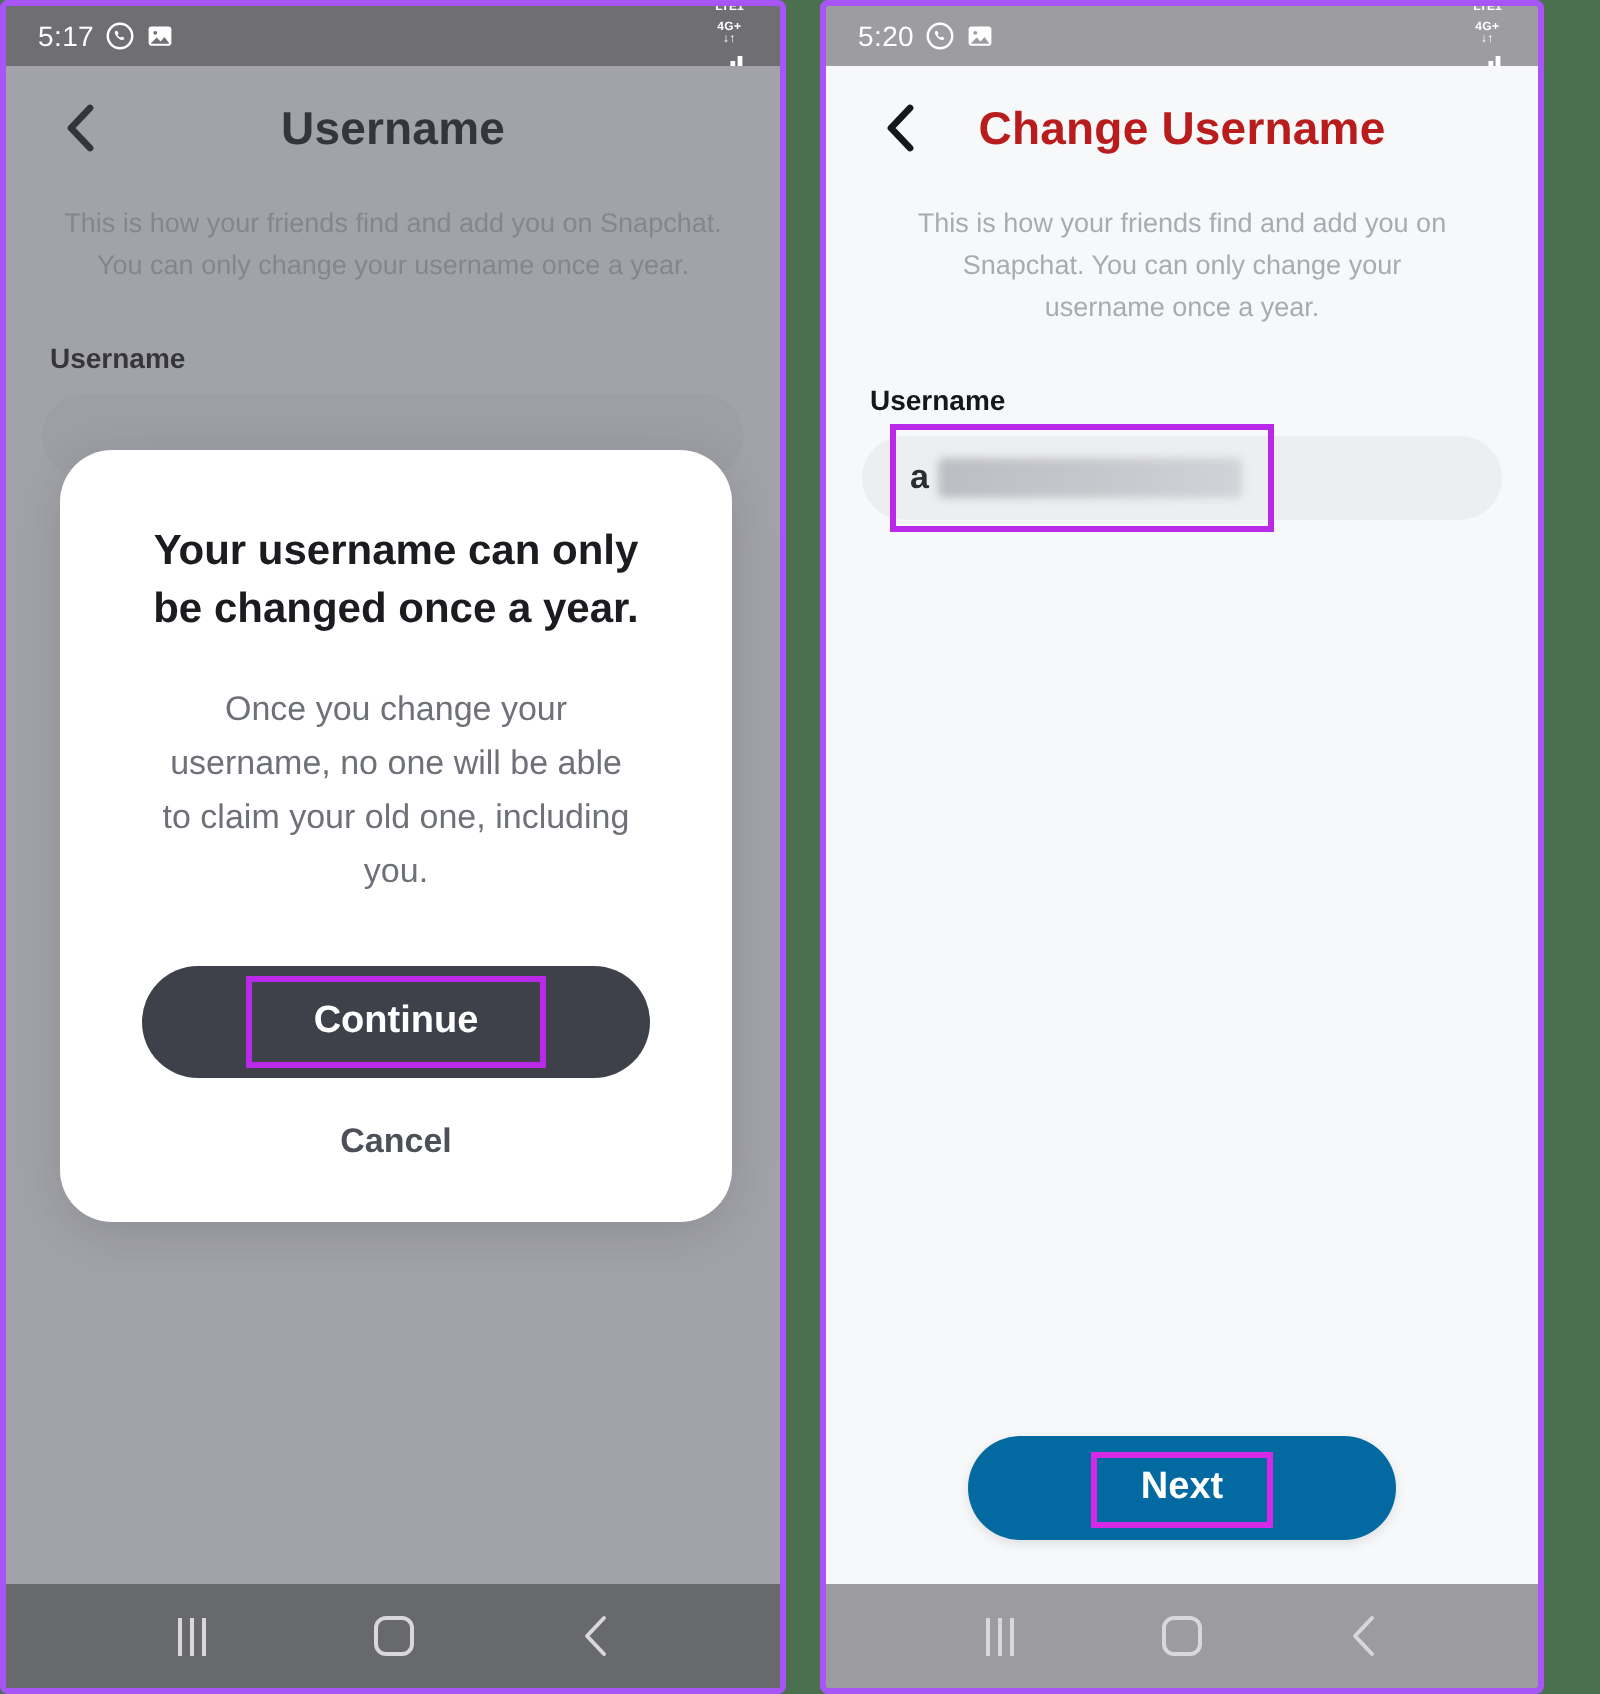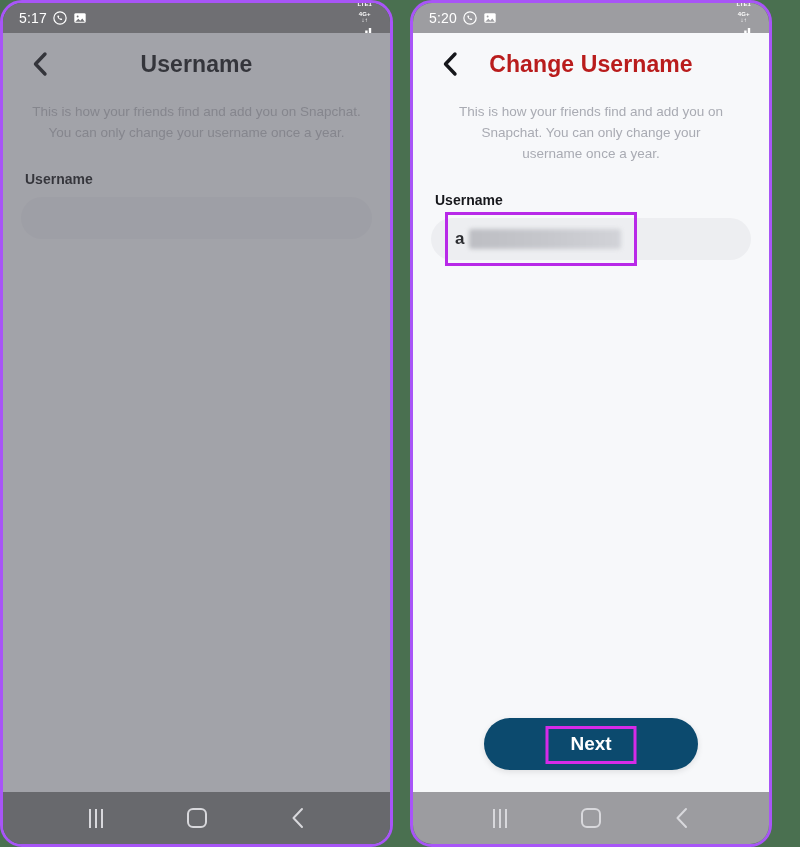--- a/index.html
+++ b/index.html
@@ -14,21 +14,21 @@
     width: 800px; height: 847px;
     background: #4a7050;
     display: flex;
   }
 
   
   .phone {
     position: relative;
     height: 847px;
     border: 3px solid #a855f7;
-    border-radius: 22px;
+    border-radius: 4px;
     overflow: hidden;
     display: flex;
     flex-direction: column;
   }
   .phone.left  { width: 393px; }
   .phone.right { width: 362px; margin-left: 17px; }
 
   
   .statusbar {
     height: 30px;
@@ -223,21 +223,21 @@
     position: absolute;
     left: 0; right: 0;
     bottom: 22px;
     display: flex;
     justify-content: center;
   }
   .btn-next {
     position: relative;
     width: 214px; height: 52px;
     border-radius: 26px;
-    background: #0c4a6e;
+    background: #0369a1;
     color: #ffffff;
     font-size: 19px;
     font-weight: 700;
     border: none;
     display: flex; align-items: center; justify-content: center;
     font-family: inherit;
     cursor: pointer;
     box-shadow: 0 2px 6px rgba(0,0,0,0.10);
   }
   .hl-next {
@@ -352,20 +352,29 @@
 You can only change your username once a year.</div>
 
       <div class="field-label">Username</div>
 
       <div class="input-pill">
         <span class="input-value"></span>
       </div>
 
       <div class="overlay"></div>
 
+      <div class="modal">
+        <div class="modal-title">Your username can only be changed once a year.</div>
+        <div class="modal-body">Once you change your username, no one will be able to claim your old one, including you.</div>
+        <div class="btn-wrap">
+          <button class="btn-continue">Continue</button>
+          <div class="hl hl-continue"></div>
+        </div>
+        <button class="btn-cancel">Cancel</button>
+      </div>
 
     </div>
 
     <div class="navbar">
       <div class="nav-btn">
         <div class="recents">
             <span></span>
             <span></span>
             <span></span>
           </div>

